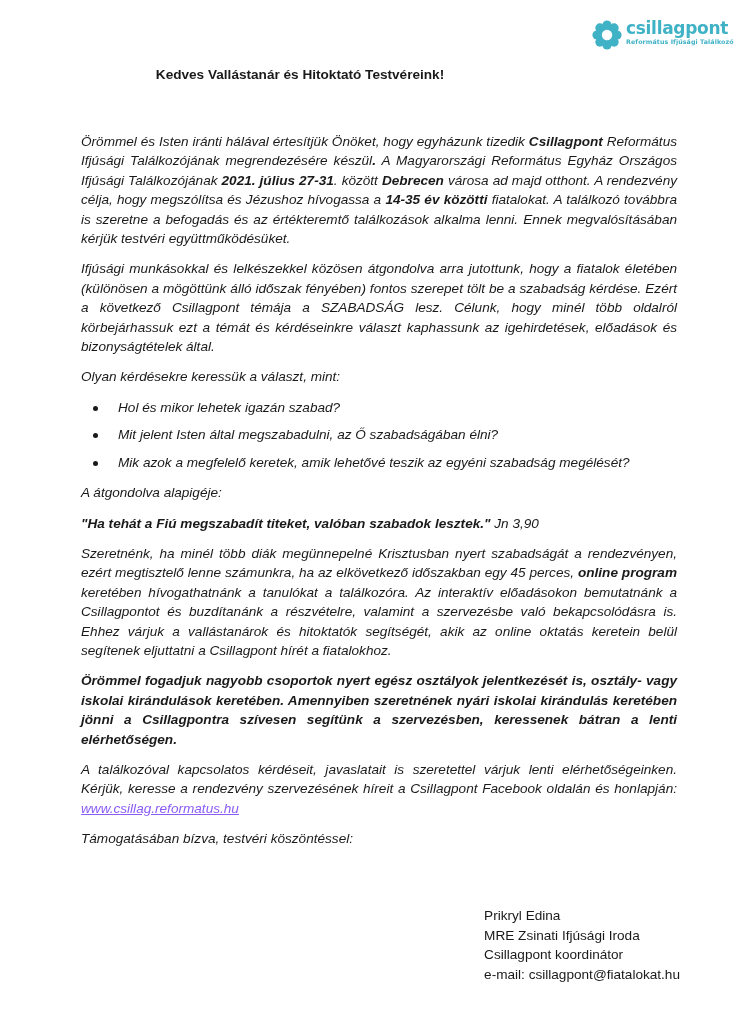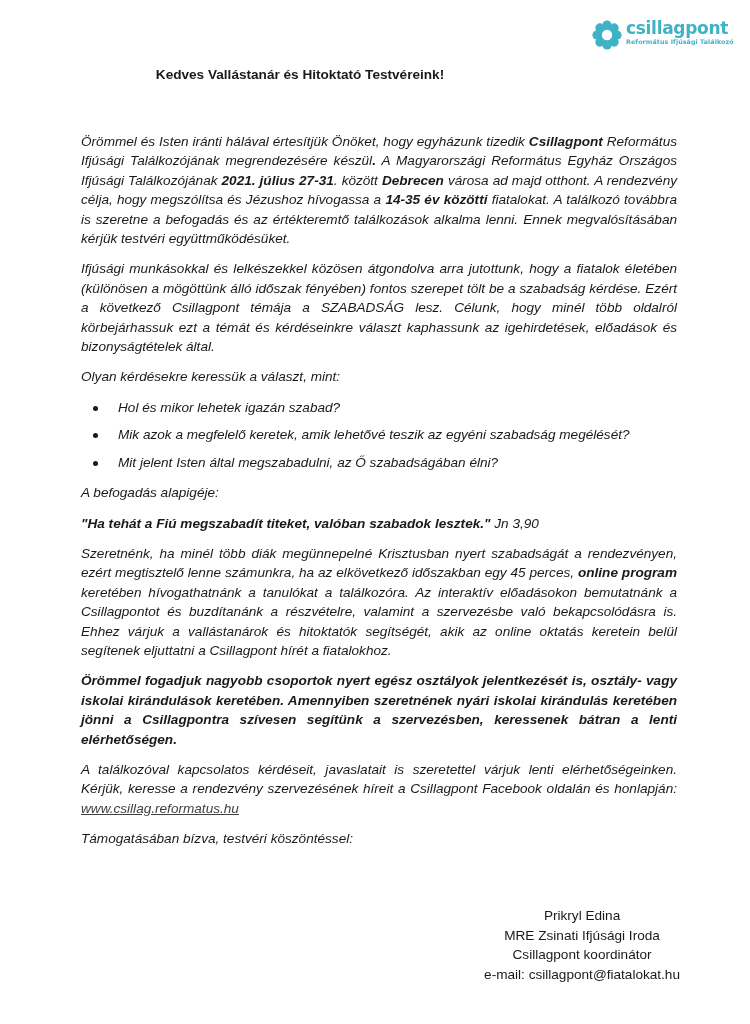--- a/index.html
+++ b/index.html
@@ -31,23 +31,23 @@
       font-size: 13.6px; line-height: 19.4px; font-style: italic;
     }
     .content p { margin: 0 0 11px 0; text-align: justify; text-align-last: left; }
     .content b { font-weight: bold; }
     .bullets { margin: 0 0 11px 0; padding: 0; list-style: none; }
     .bullets li { position: relative; padding-left: 37px; margin-top: 8px; }
     .bullets li .dot {
       position: absolute; left: 12px; top: 8px; width: 5px; height: 5px;
       border-radius: 50%; background: #1a1a1a;
     }
-    a.link { color: #404040; text-decoration: underline; }
+    a.link { color: #8b5cf6; text-decoration: underline; }
     .signature {
-      position: absolute; right: 70px; top: 906px; text-align: center;
+      position: absolute; right: 70px; top: 906px; text-align: left;
       font-size: 13.6px; line-height: 19.6px;
     }
   </style>
 </head>
 <body>
 
 <div class="logo">
   <svg viewBox="0 0 30 30">
     <g fill="#3fb2c6">
       <circle cx="15" cy="5" r="4.6"></circle>
@@ -72,25 +72,25 @@
 
 <div class="content">
   <p><span>Örömmel és Isten iránti hálával értesítjük Önöket, hogy egyházunk tizedik </span><b>Csillagpont</b><span> Református Ifjúsági Találkozójának megrendezésére készül</span><b>.</b><span> A Magyarországi Református Egyház Országos Ifjúsági Találkozójának </span><b>2021. július 27-31</b><span>. között </span><b>Debrecen</b><span> városa ad majd otthont. A rendezvény célja, hogy megszólítsa és Jézushoz hívogassa a </span><b>14-35 év közötti</b><span> fiatalokat. A találkozó továbbra is szeretne a befogadás és az értékteremtő találkozások alkalma lenni. Ennek megvalósításában kérjük testvéri együttműködésüket.</span></p>
 
   <p>Ifjúsági munkásokkal és lelkészekkel közösen átgondolva arra jutottunk, hogy a fiatalok életében (különösen a mögöttünk álló időszak fényében) fontos szerepet tölt be a szabadság kérdése. Ezért a következő Csillagpont témája a SZABADSÁG lesz. Célunk, hogy minél több oldalról körbejárhassuk ezt a témát és kérdéseinkre választ kaphassunk az igehirdetések, előadások és bizonyságtételek által.</p>
 
   <p>Olyan kérdésekre keressük a választ, mint:</p>
 
   <ul class="bullets">
     <li><span class="dot"></span><span>Hol és mikor lehetek igazán szabad?</span></li>
+    <li><span class="dot"></span><span>Mit jelent Isten által megszabadulni, az Ő szabadságában élni?</span></li>
     <li><span class="dot"></span><span>Mik azok a megfelelő keretek, amik lehetővé teszik az egyéni szabadság megélését?</span></li>
-    <li><span class="dot"></span><span>Mit jelent Isten által megszabadulni, az Ő szabadságában élni?</span></li>
   </ul>
 
-  <p>A befogadás alapigéje:</p>
+  <p>A átgondolva alapigéje:</p>
 
   <p><b>"Ha tehát a Fiú megszabadít titeket, valóban szabadok lesztek."</b><span> Jn 3,90</span></p>
 
   <p><span>Szeretnénk, ha minél több diák megünnepelné Krisztusban nyert szabadságát a rendezvényen, ezért megtisztelő lenne számunkra, ha az elkövetkező időszakban egy 45 perces, </span><b>online program</b><span> keretében hívogathatnánk a tanulókat a találkozóra. Az interaktív előadásokon bemutatnánk a Csillagpontot és buzdítanánk a részvételre, valamint a szervezésbe való bekapcsolódásra is. Ehhez várjuk a vallástanárok és hitoktatók segítségét, akik az online oktatás keretein belül segítenek eljuttatni a Csillagpont hírét a fiatalokhoz.</span></p>
 
   <p><b>Örömmel fogadjuk nagyobb csoportok nyert egész osztályok jelentkezését is, osztály- vagy iskolai kirándulások keretében. Amennyiben szeretnének nyári iskolai kirándulás keretében jönni a Csillagpontra szívesen segítünk a szervezésben, keressenek bátran a lenti elérhetőségen.</b></p>
 
   <p><span>A találkozóval kapcsolatos kérdéseit, javaslatait is szeretettel várjuk lenti elérhetőségeinken. Kérjük, keresse a rendezvény szervezésének híreit a Csillagpont Facebook oldalán és honlapján: </span><a class="link">www.csillag.reformatus.hu</a></p>
 
   <p>Támogatásában bízva, testvéri köszöntéssel:</p>

